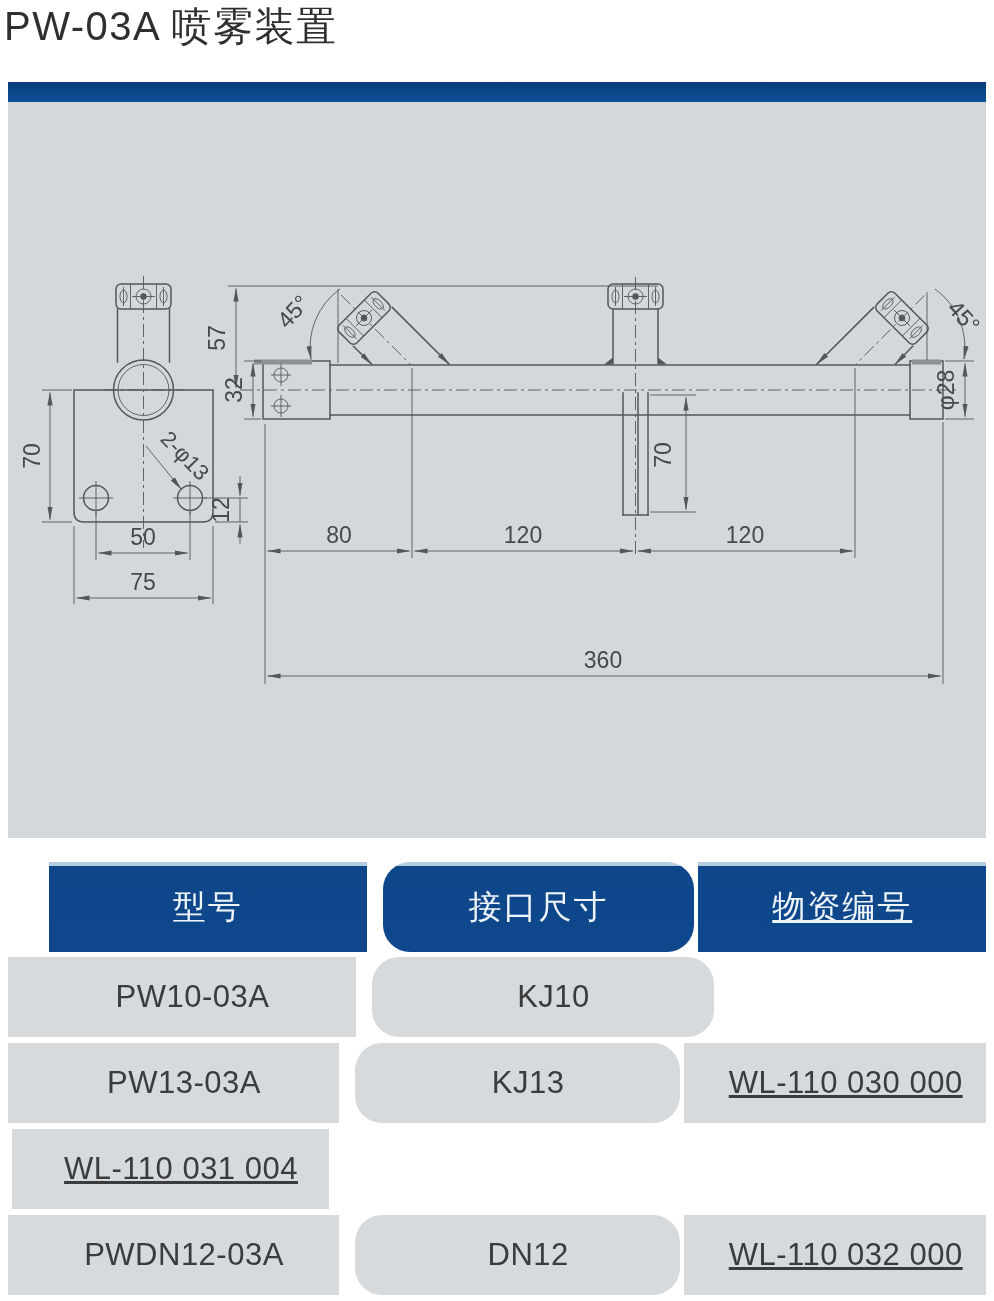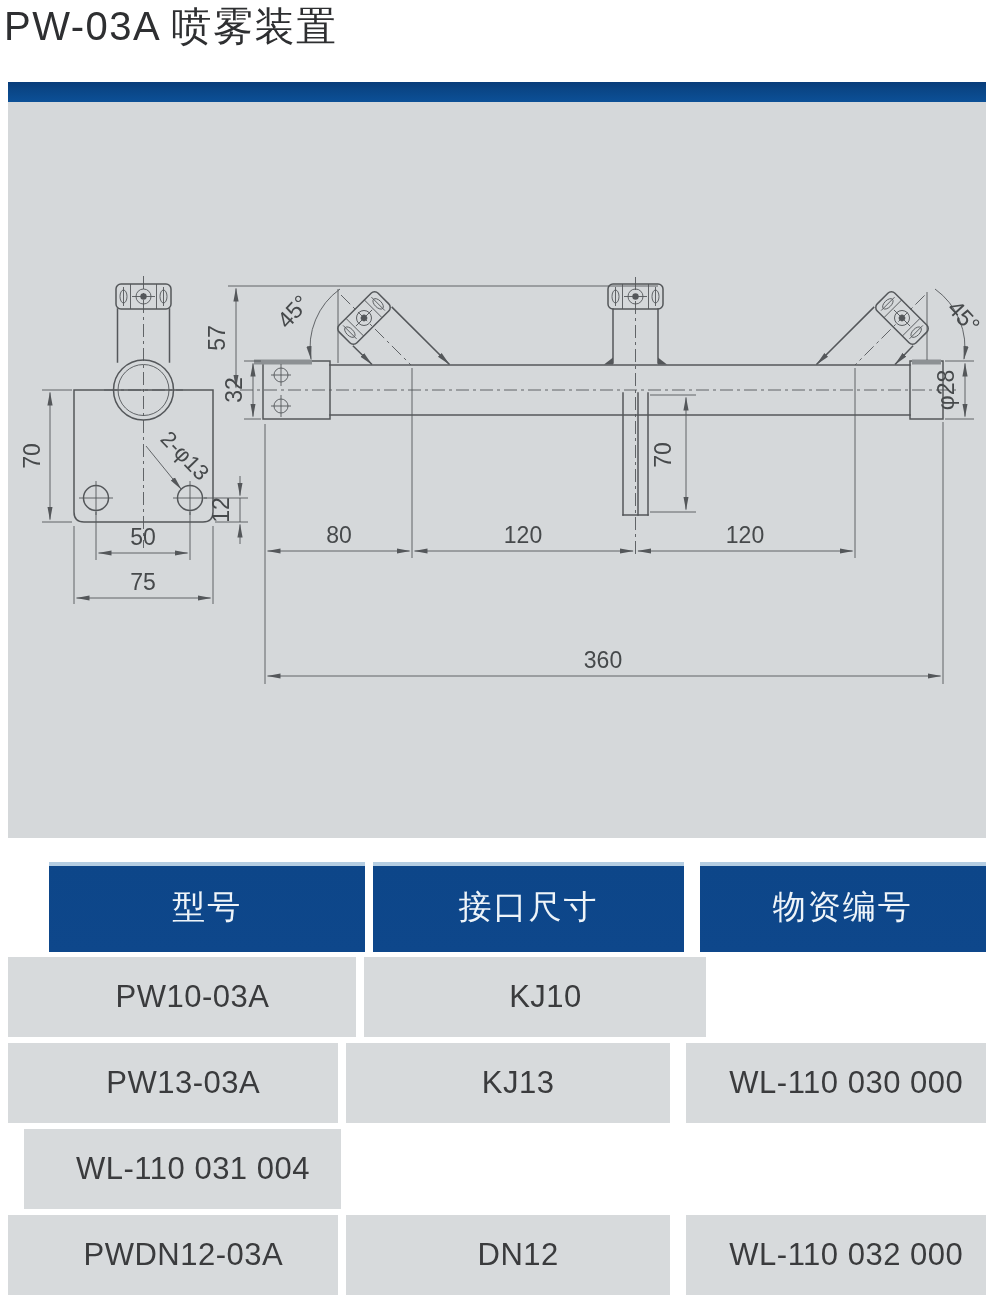--- a/index.html
+++ b/index.html
@@ -35,21 +35,21 @@
     background:linear-gradient(180deg,#b4cde2 0px,#b4cde2 4px,#0d4689 4px,#0e478b 100%);
     color:#eef4f9;display:flex;align-items:center;justify-content:center;
     font-size:33px;letter-spacing:2px;
   }
   .trow{display:flex;height:80px;}
   .gap5{margin-top:5px;} .gap6{margin-top:6px;}
   .cell{
     background:#d7dadc;color:#3a3b3d;display:flex;align-items:center;
     justify-content:center;font-size:31px;letter-spacing:0.5px;padding-left:21px;
   }
-  .c1{width:327px;} .c2{width:321px;margin-left:8px;} .c3{width:296px;margin-left:16px;}
+  .c1{width:327px;} .c2{width:321px;margin-left:16px;border-radius:27px;} .c3{width:296px;margin-left:4px;text-decoration:underline;}
 </style>
 </head>
 <body>
 
 <div class="page-title">PW-03A 喷雾装置</div>
 <div class="accent-bar"></div>
 
 <div class="drawing-panel">
   <svg width="978" height="736" viewBox="8 102 978 736" xmlns="http://www.w3.org/2000/svg">
     <defs>

